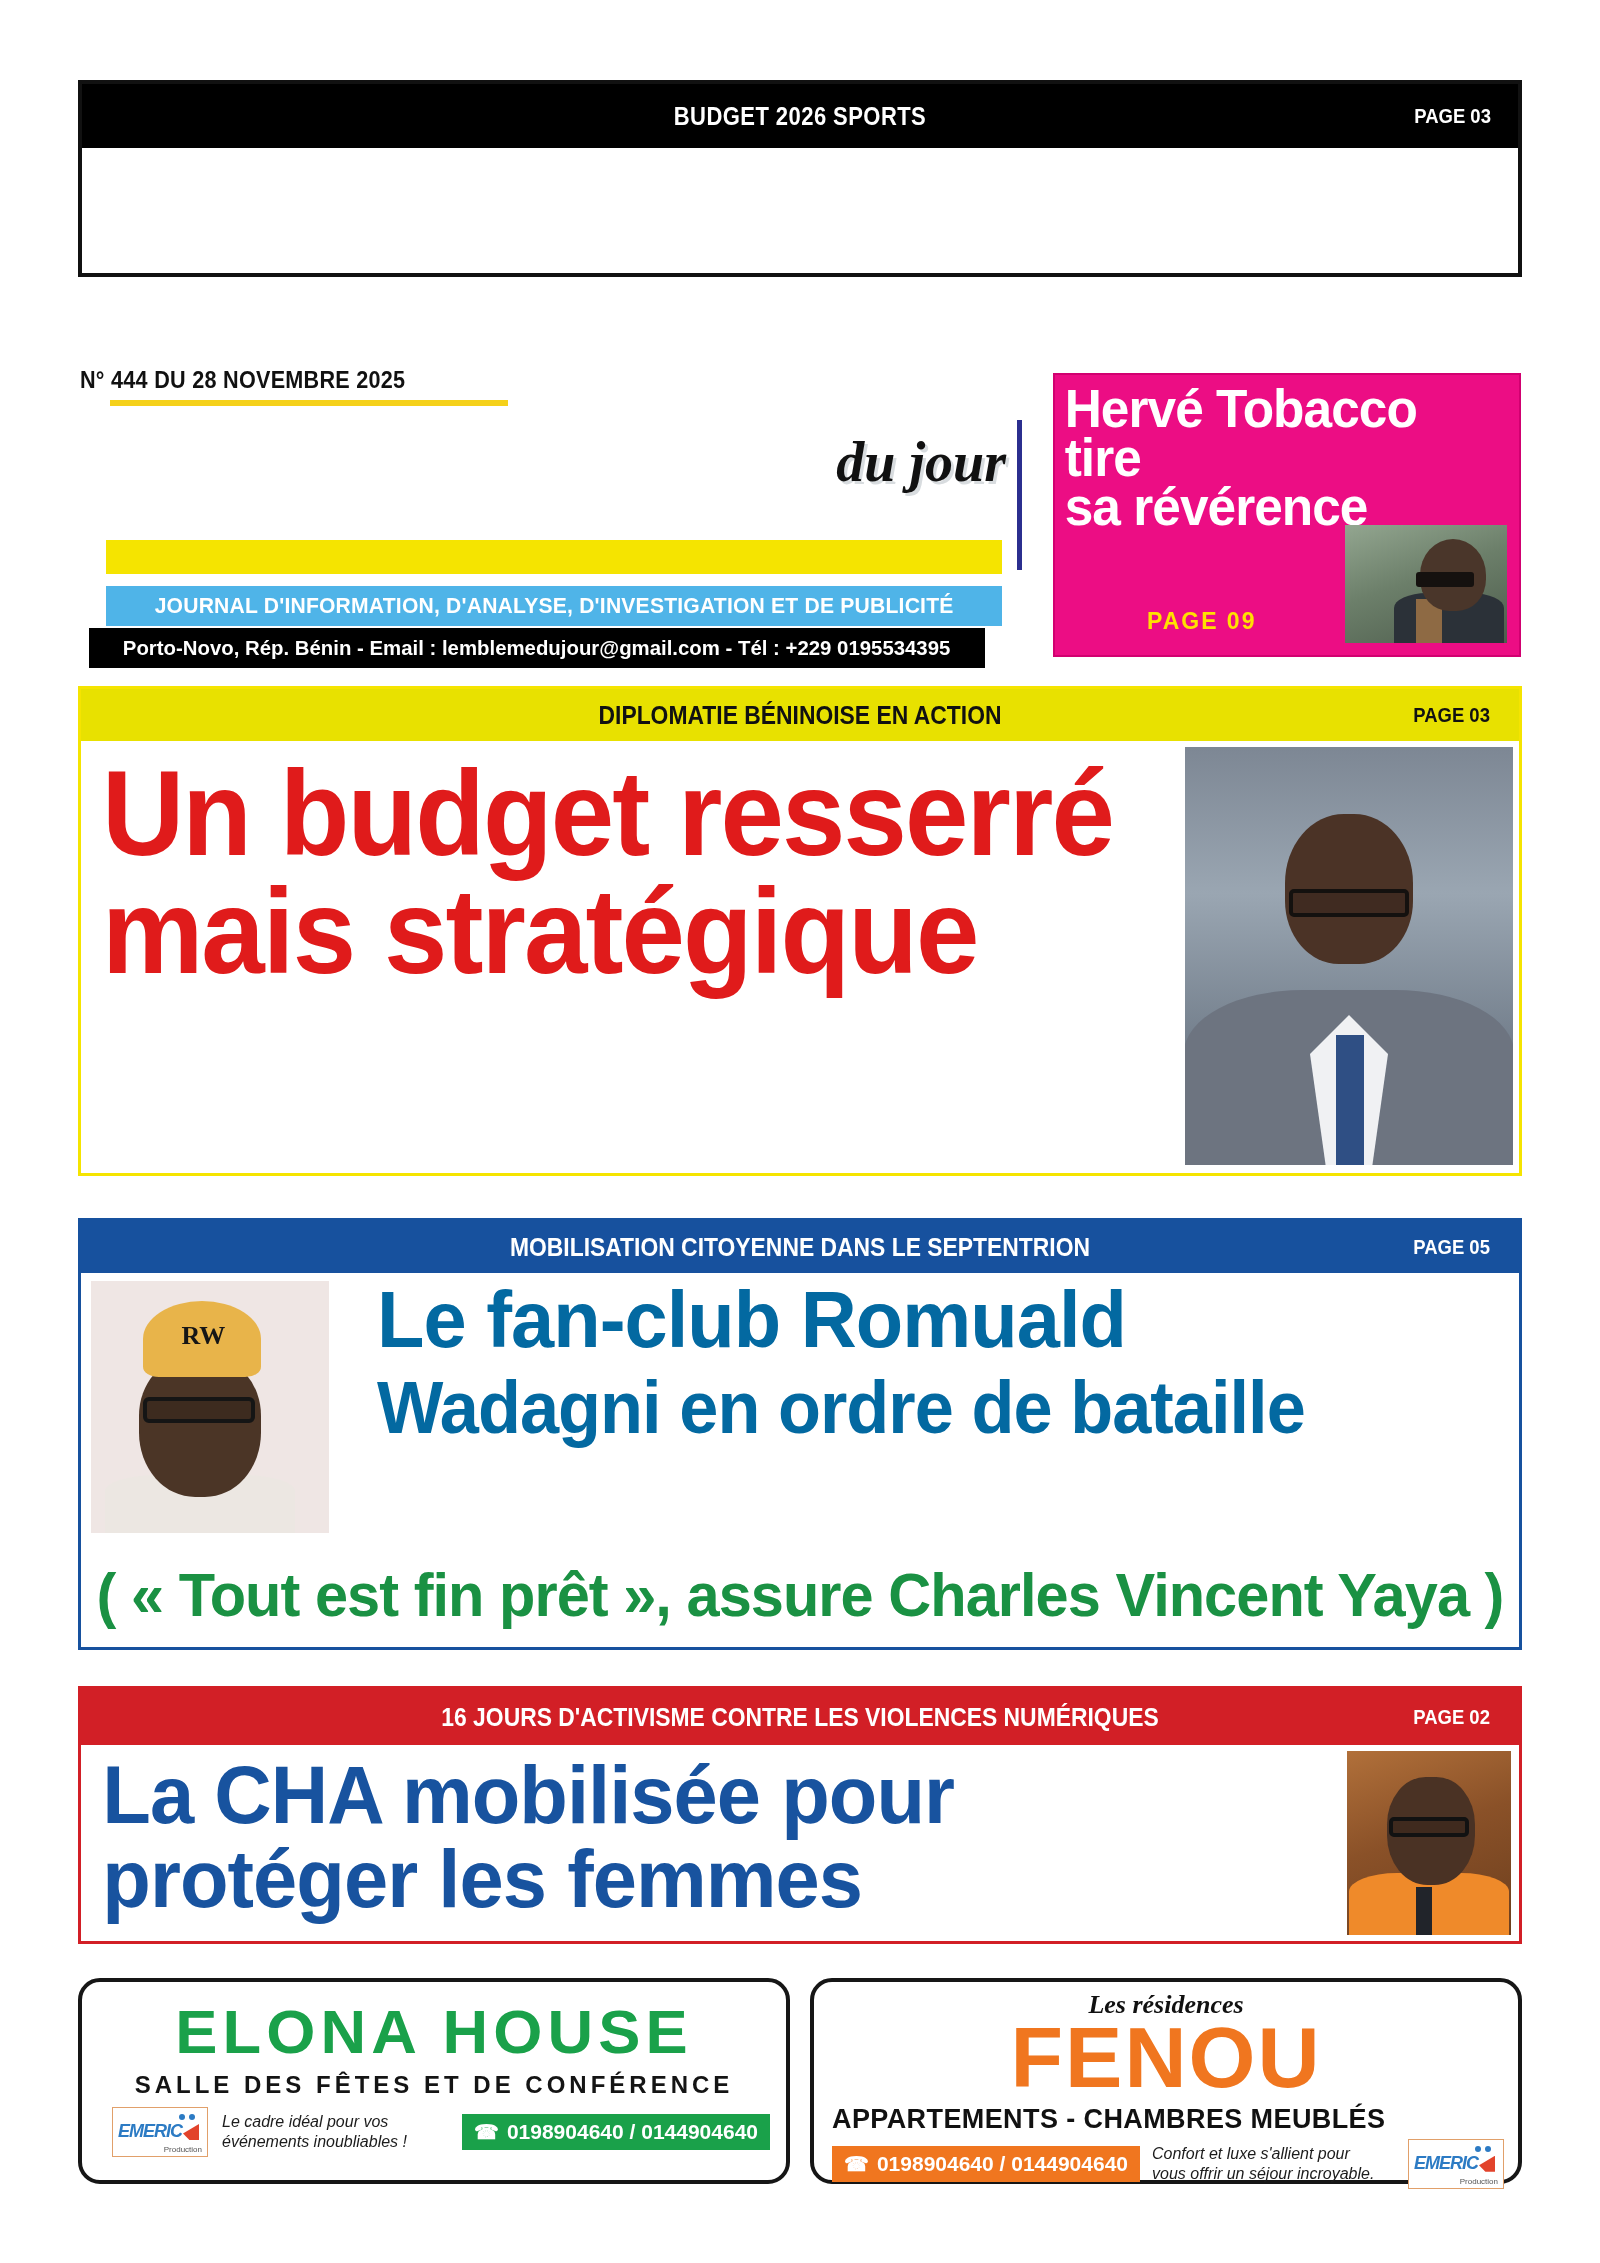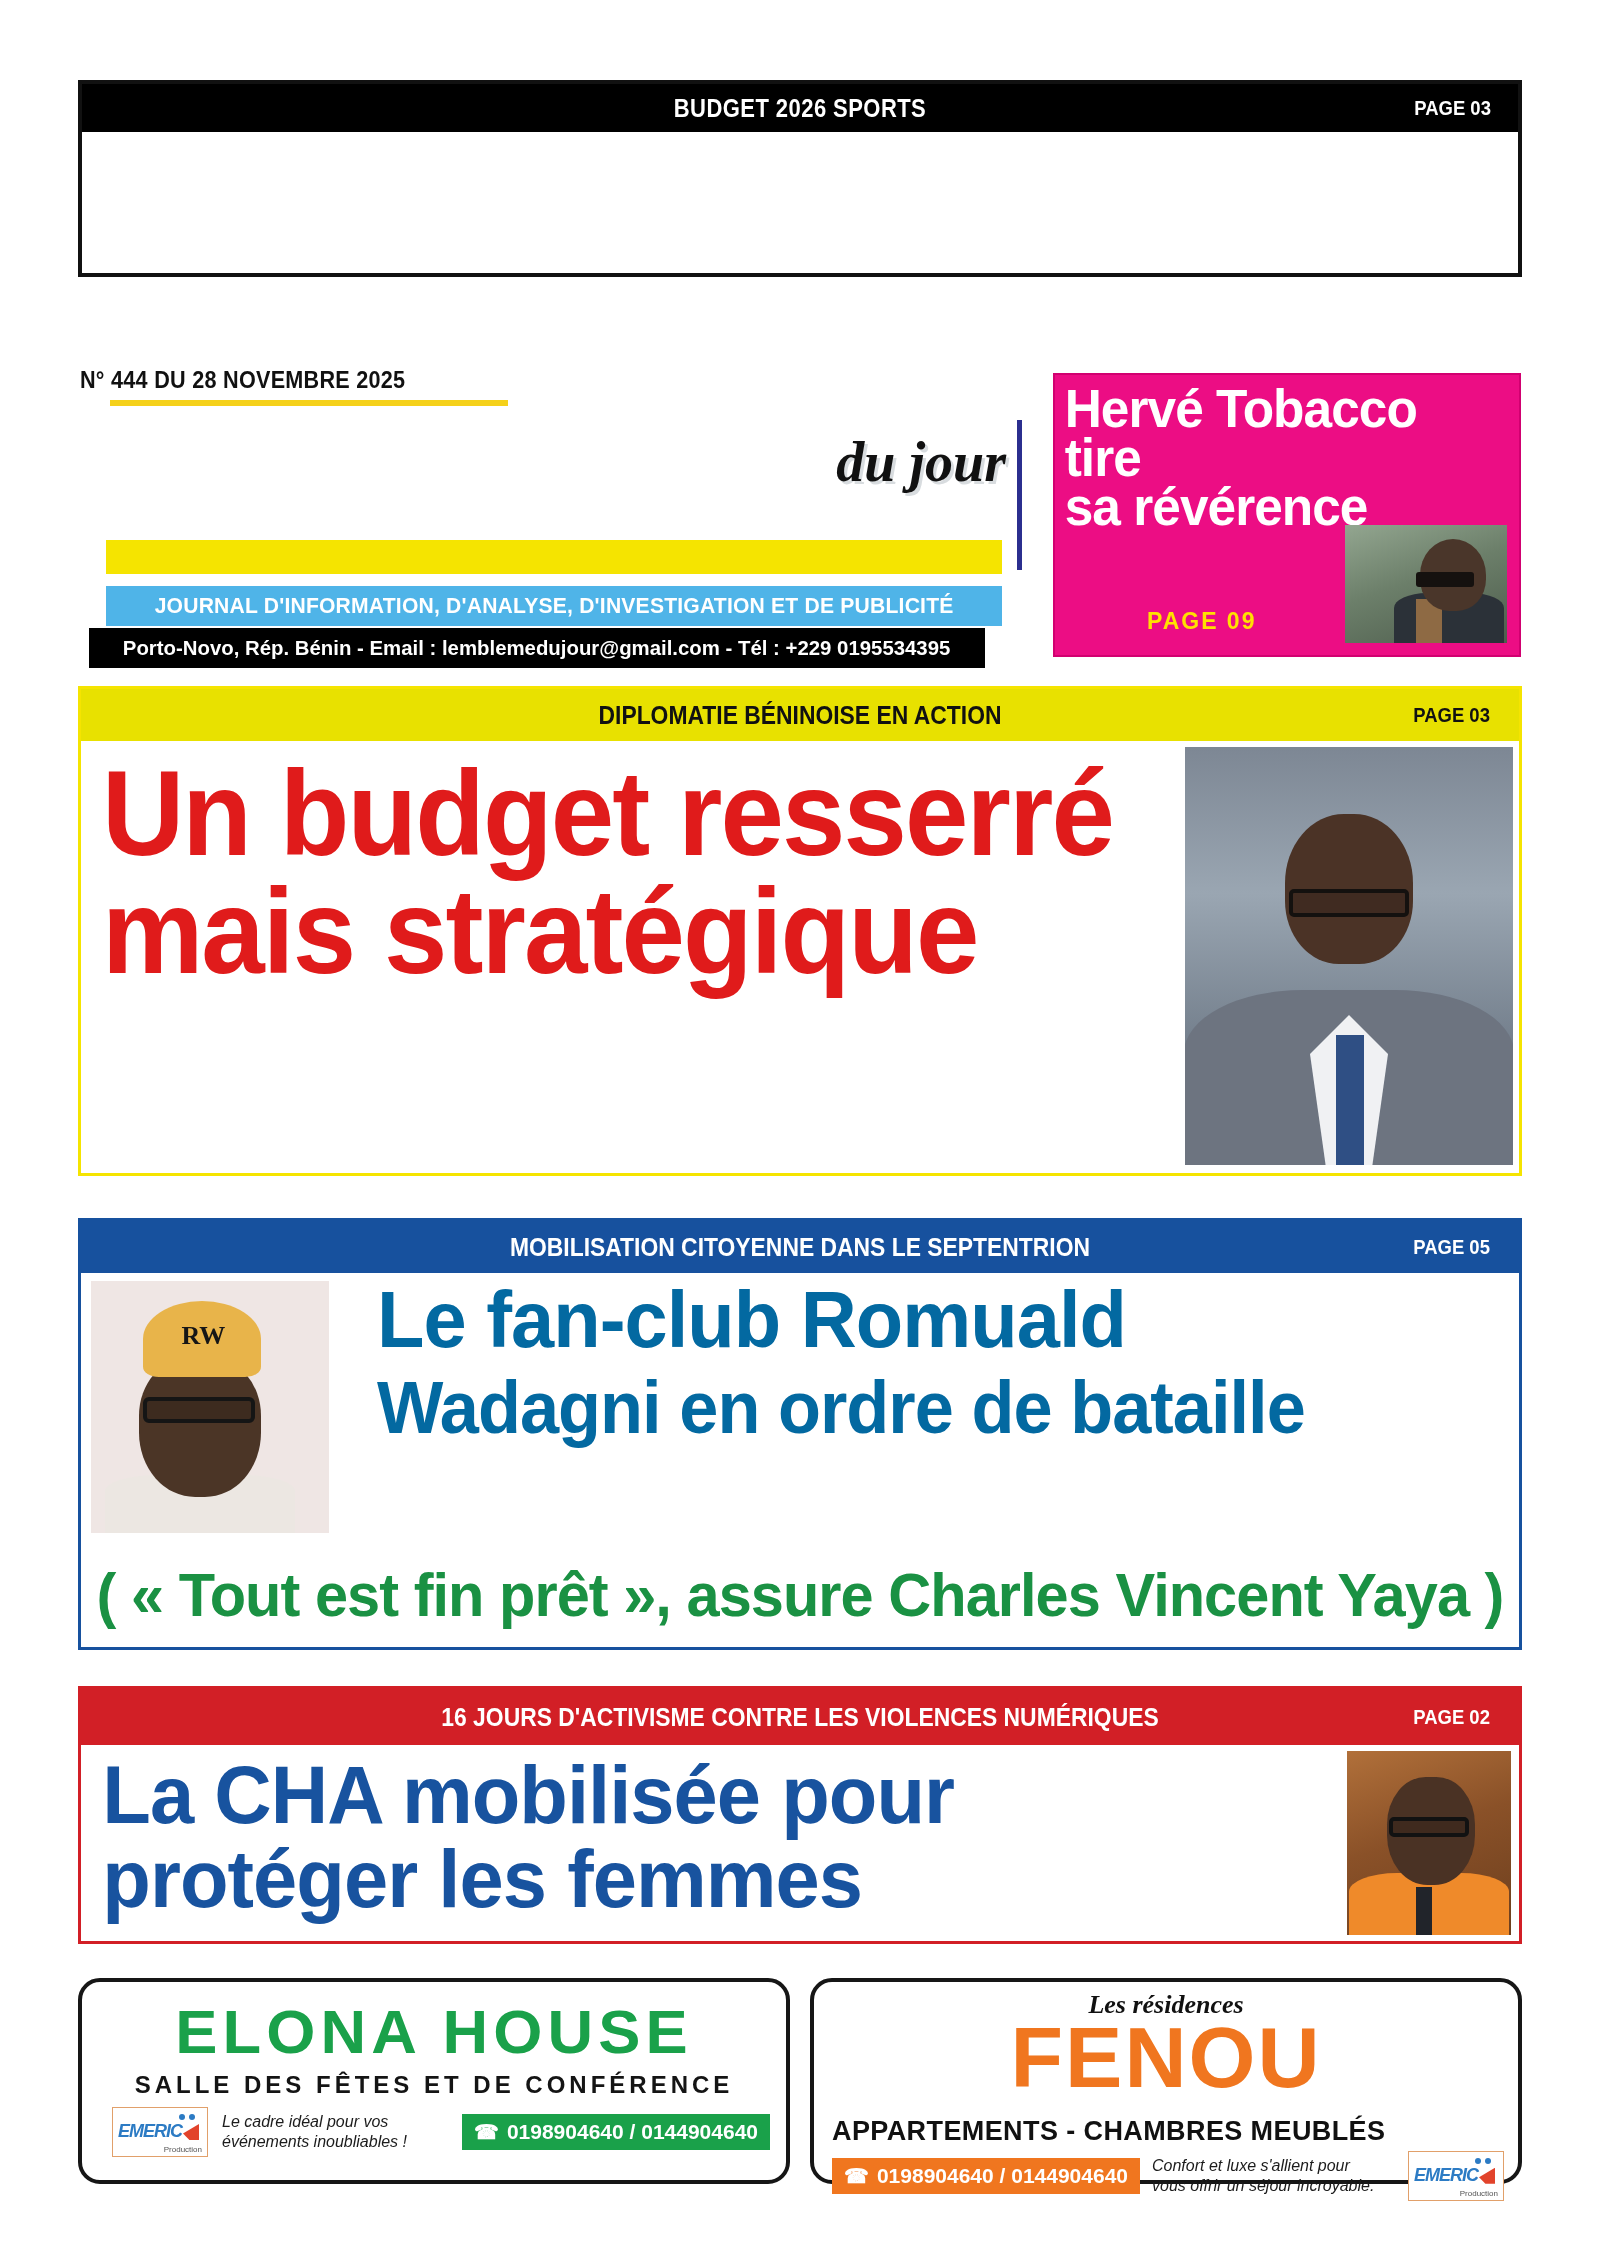--- a/index.html
+++ b/index.html
@@ -19,21 +19,21 @@
   }
 
   
   .teaser {
     position: absolute;
     left: 78px; top: 80px; width: 1444px; height: 197px;
     border: 4px solid #111111;
     background: #ffffff;
   }
   .teaser-band {
-    height: 48px;
+    height: 64px;
     background: #000000;
     display: flex;
     align-items: center;
     position: relative;
     padding-left: 22px;
   }
   .teaser-kicker {
     position: absolute;
     left: 0; right: 0;
     text-align: center;
@@ -523,21 +523,21 @@
     text-align: center;
     color: #f0761f;
     font-weight: bold;
     font-size: 86px;
     line-height: .88;
     letter-spacing: 2px;
   }
   .fenou-sub {
     color: #111111; font-weight: bold;
     font-size: 27px; letter-spacing: .4px;
-    padding-left: 18px; margin-top: 20px;
+    padding-left: 18px; margin-top: 8px;
   }
   .fenou-row {
     display: flex; align-items: center; gap: 12px;
     padding: 4px 14px 0 18px;
   }
 </style>
 </head>
 <body>
 
 <div class="page">

